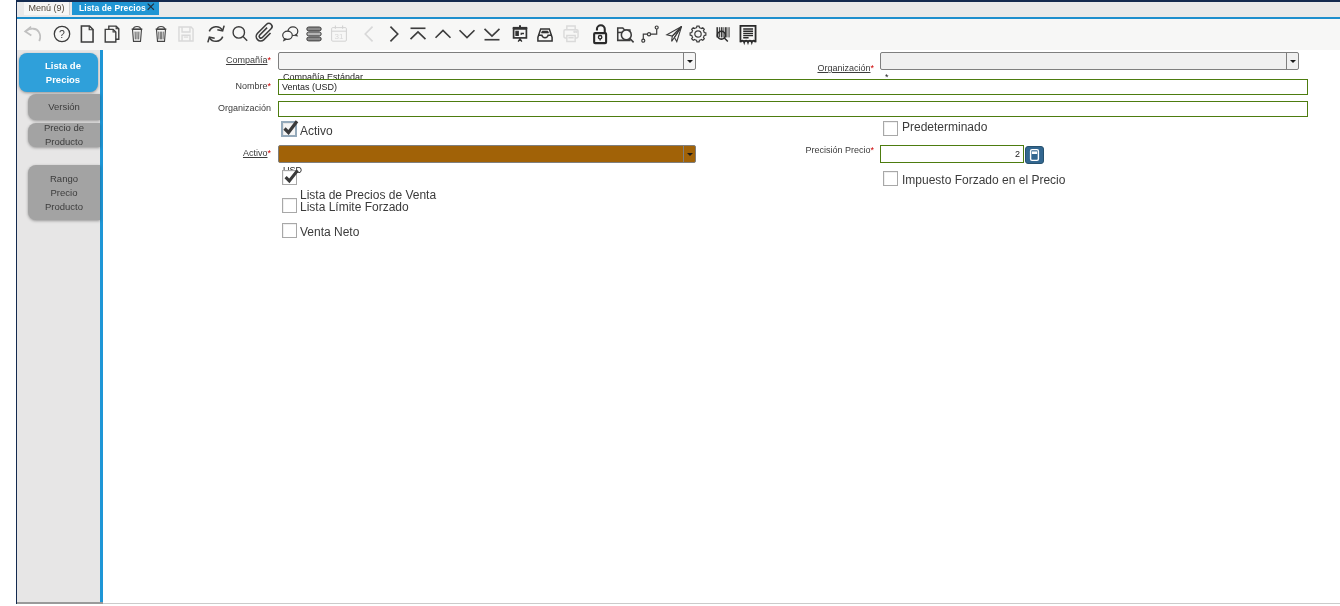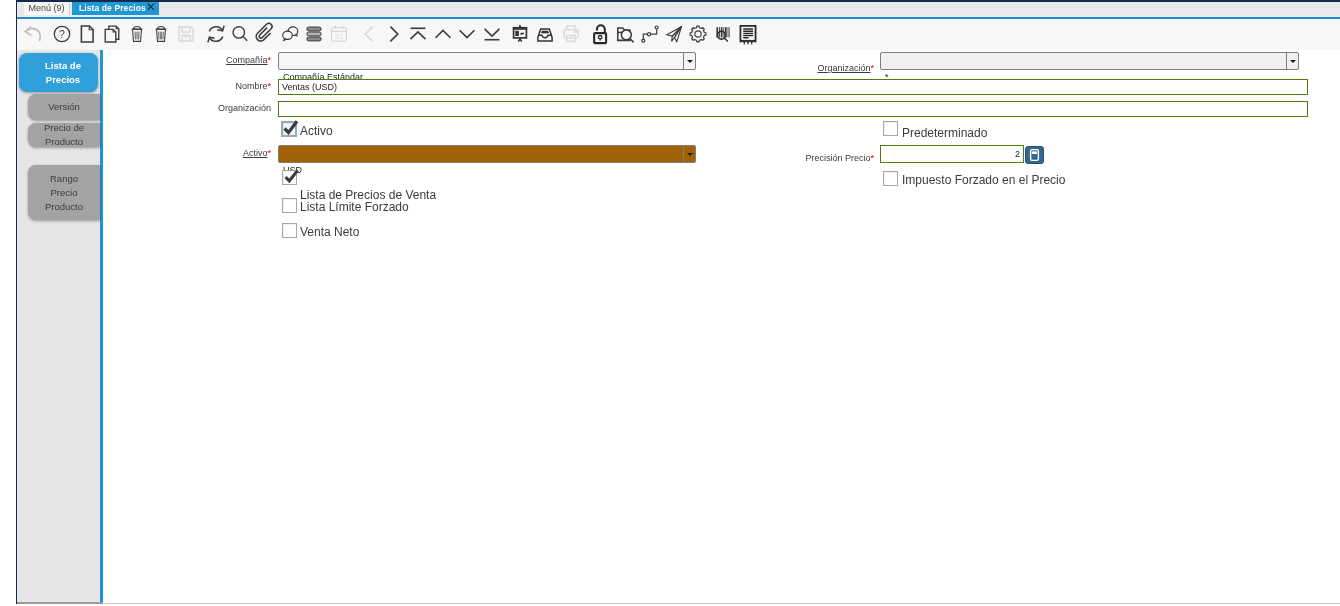--- a/index.html
+++ b/index.html
@@ -295,28 +295,28 @@
   <div class="lbl" style="right:1085px;top:103px;">Organización</div>
   <div class="inp" style="left:262px;top:101px;width:1030px;height:16px;"></div>
 
   <div class="cb" style="left:265px;top:121px;width:16px;height:16px;border:2px solid #94a9ba;background:#f5f5f5;">
       <svg width="18" height="18" viewBox="0 0 18 18" style="top:-4px;left:-1px;">
         <path d="M2.5 9.5 L6.5 13.5 L15 2.2" fill="none" stroke="#3a3a3a" stroke-width="3.2"></path>
       </svg>
     </div>
   <div class="cblbl" style="left:284px;top:124px;">Activo</div>
   <div class="cb" style="left:867px;top:121px;"></div>
-  <div class="cblbl" style="left:886px;top:126px;">Predeterminado</div>
+  <div class="cblbl" style="left:886px;top:120px;">Predeterminado</div>
 
   <div class="lbl" style="right:1085px;top:148px;"><u>Activo</u><span class="req">*</span></div>
   <div class="combo" style="left:262px;top:145px;width:418px;height:18px;">
       <span class="val">USD</span>
       <span class="btn"></span>
     </div>
-  <div class="lbl" style="right:482px;top:153px;">Precisión Precio<span class="req">*</span></div>
+  <div class="lbl" style="right:482px;top:145px;">Precisión Precio<span class="req">*</span></div>
   <div class="inp" style="left:864px;top:145px;width:144px;height:18px;text-align:right;line-height:16px;">2</div>
   <div style="position:absolute;left:1009px;top:146px;width:19px;height:18px;background:#336790;border:1px solid #27526f;border-radius:3px;">
     <svg width="17" height="16" viewBox="0 0 17 16">
         <rect x="4.6" y="2.6" width="7.8" height="10.8" rx="1.4" fill="none" stroke="#fff" stroke-width="1.4"></rect>
         <rect x="5.9" y="4.4" width="5.2" height="2.6" fill="#fff"></rect>
       </svg>
   </div>
 
   <div class="cb" style="left:266px;top:170px;">
       <svg width="17" height="17" viewBox="0 0 17 17">

